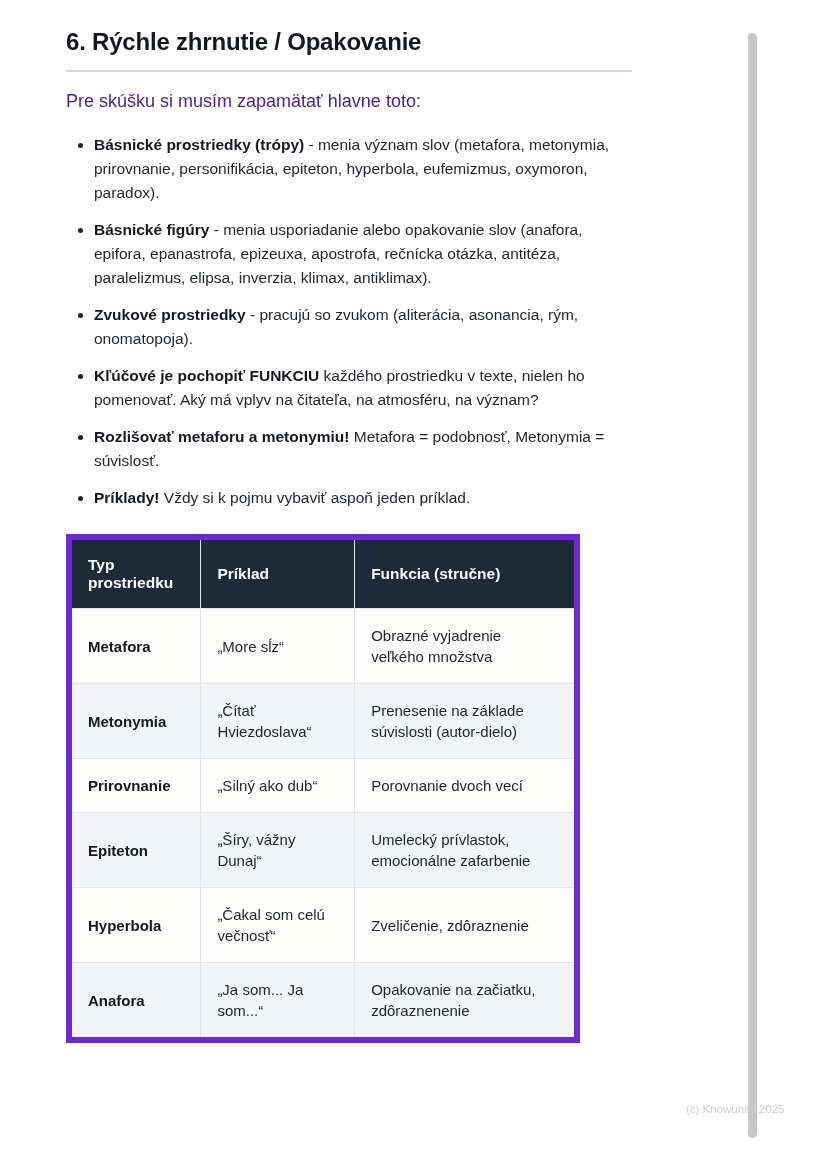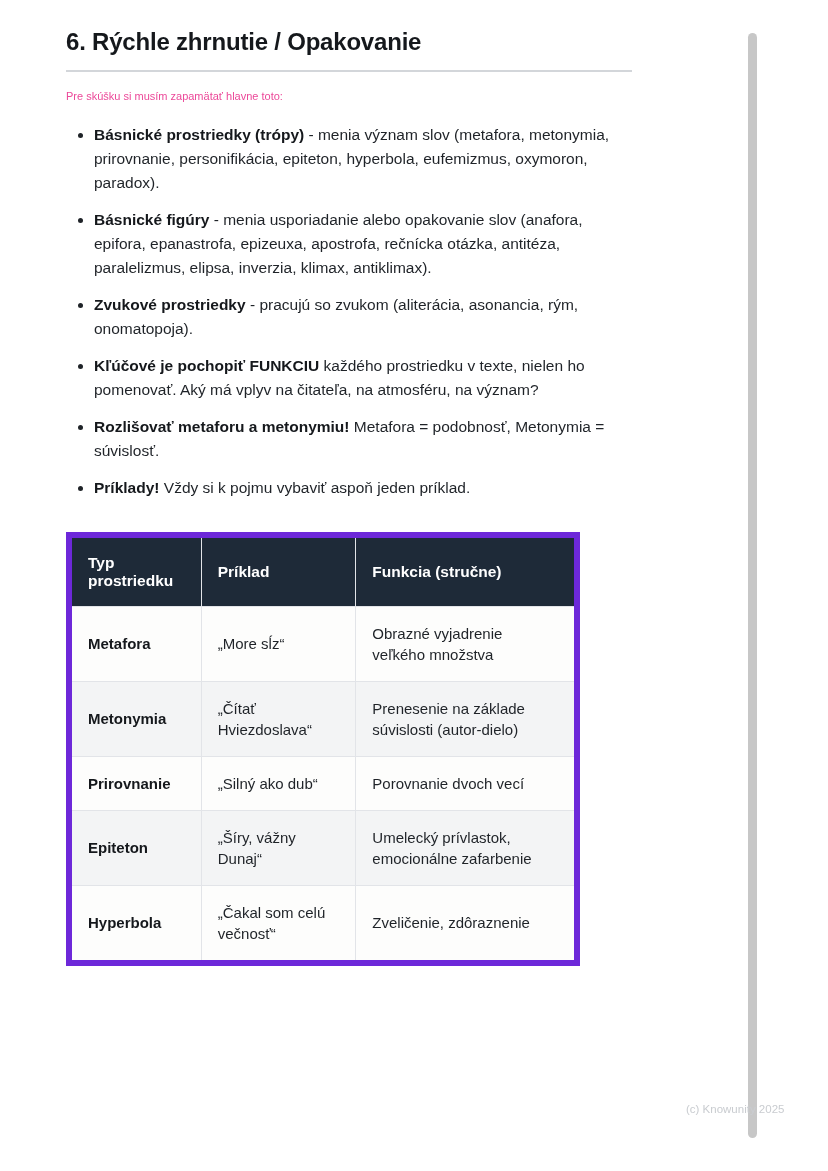--- a/index.html
+++ b/index.html
@@ -24,27 +24,27 @@
     color: #15181c;
     margin: 0 0 14px 0;
     letter-spacing: -0.2px;
   }
   .heading-divider {
     border: none;
     border-bottom: 2px solid #d3d6da;
     margin: 0 0 16px 0;
   }
   .intro {
-    font-size: 11px;
+    font-size: 18px;
     line-height: 1.5;
     margin: 0 0 18px 0;
-    color: #ec4899;
+    color: #4c1d95;
   }
   ul.summary-list {
-    margin: 0 0 32px 0;
+    margin: 0 0 24px 0;
     padding-left: 28px;
   }
   ul.summary-list li {
     font-size: 15.5px;
     line-height: 1.55;
     margin-bottom: 13px;
     color: #1f2328;
   }
   ul.summary-list li strong { font-weight: bold; color: #15181c; }
   table.summary-table {
@@ -146,20 +146,25 @@
         <tr>
           <td class="cell-type">Epiteton</td>
           <td>„Šíry, vážny Dunaj“</td>
           <td>Umelecký prívlastok, emocionálne zafarbenie</td>
         </tr>
         <tr>
           <td class="cell-type">Hyperbola</td>
           <td>„Čakal som celú večnosť“</td>
           <td>Zveličenie, zdôraznenie</td>
         </tr>
+        <tr>
+          <td class="cell-type">Anafora</td>
+          <td>„Ja som... Ja som...“</td>
+          <td>Opakovanie na začiatku, zdôraznenenie</td>
+        </tr>
       </tbody>
     </table>
 
   </div>
 
   <div class="scrollbar-thumb"></div>
   <div class="watermark">(c) Knowunity 2025</div>
 </div>
 
 </body></html>

